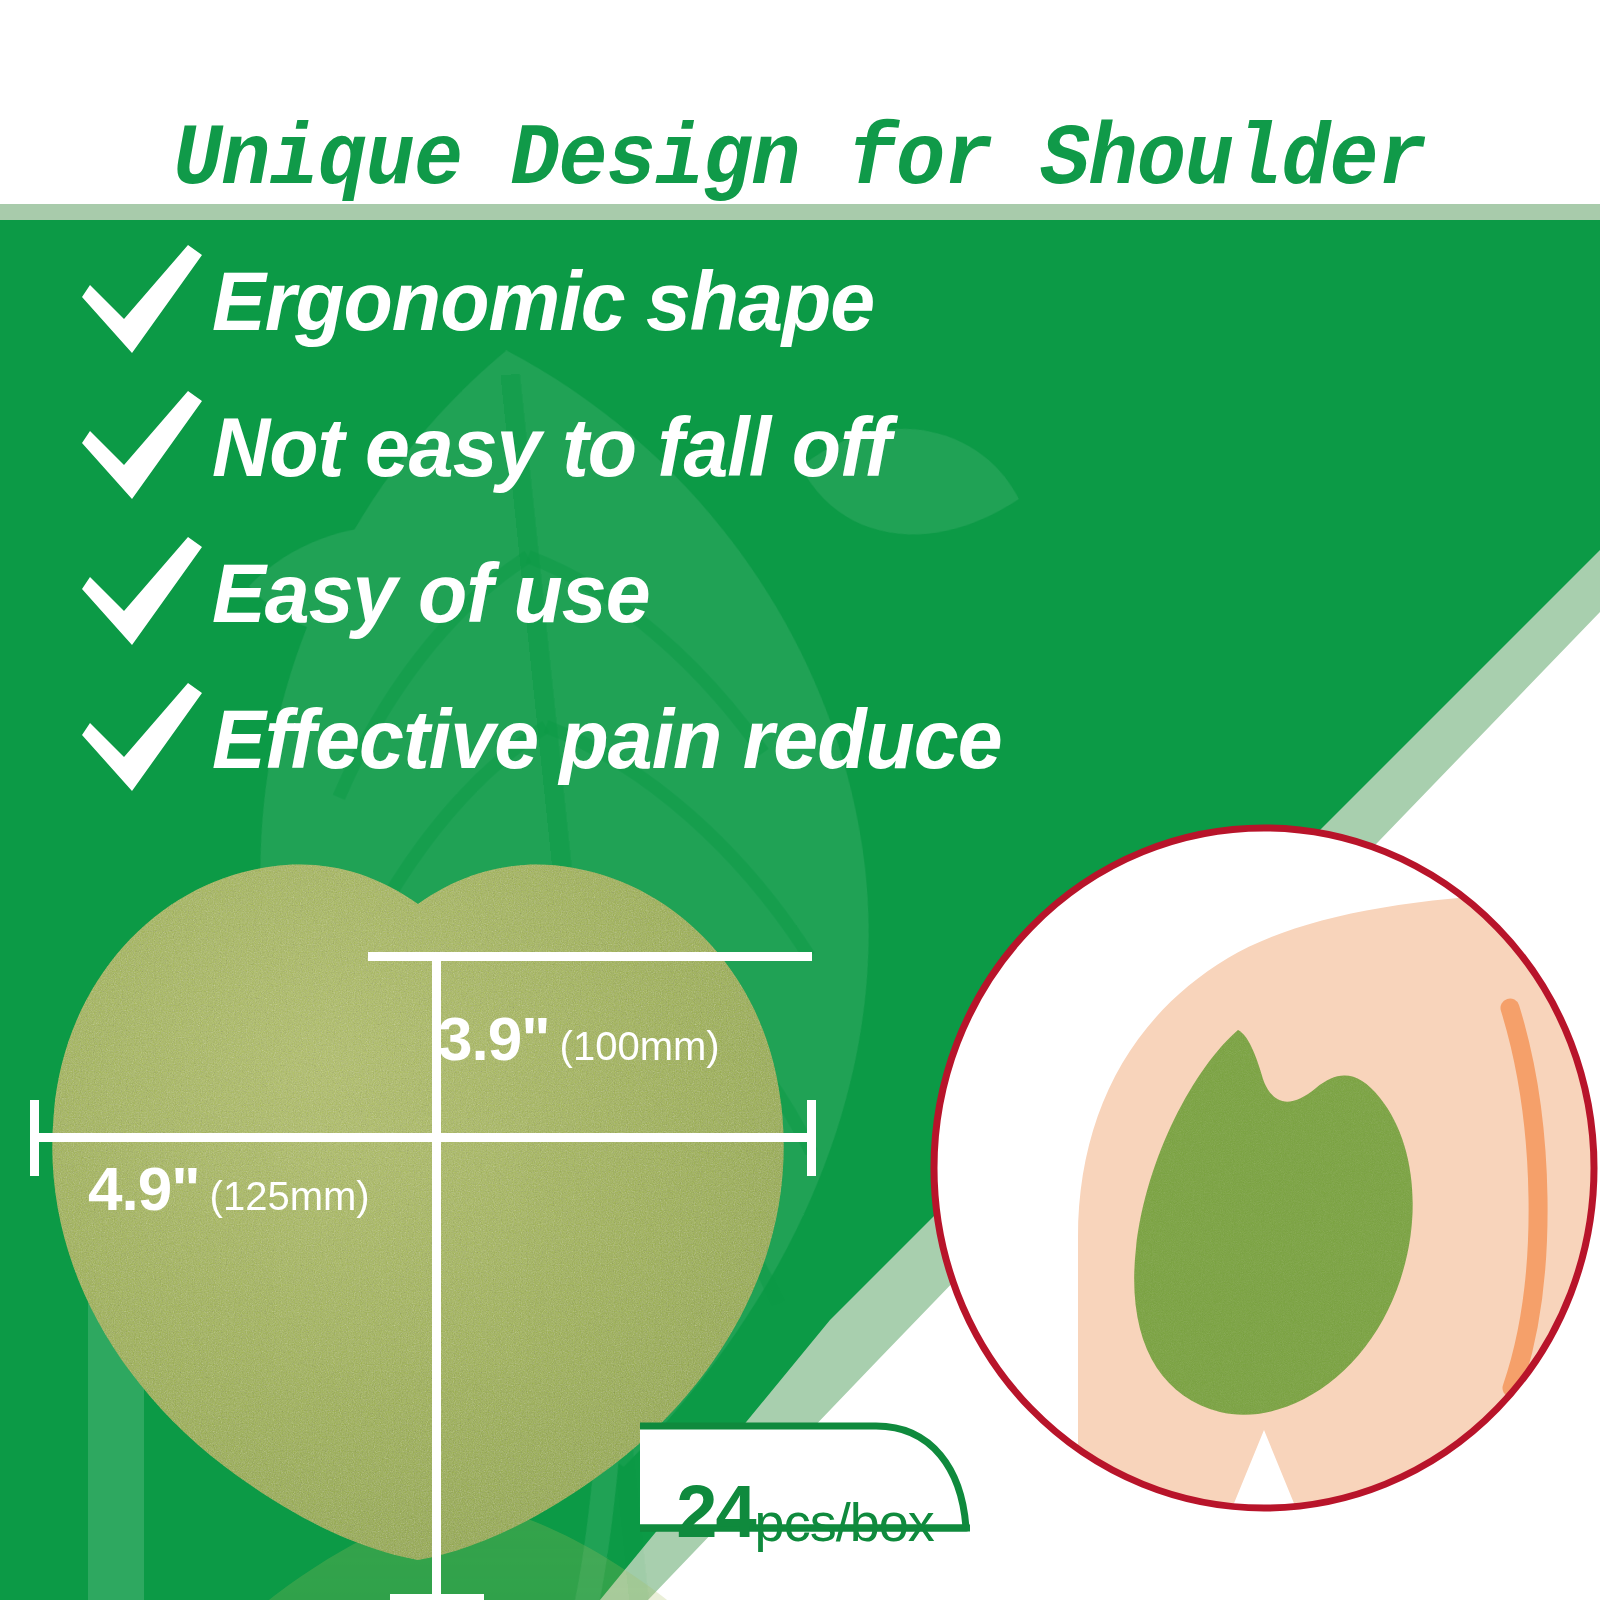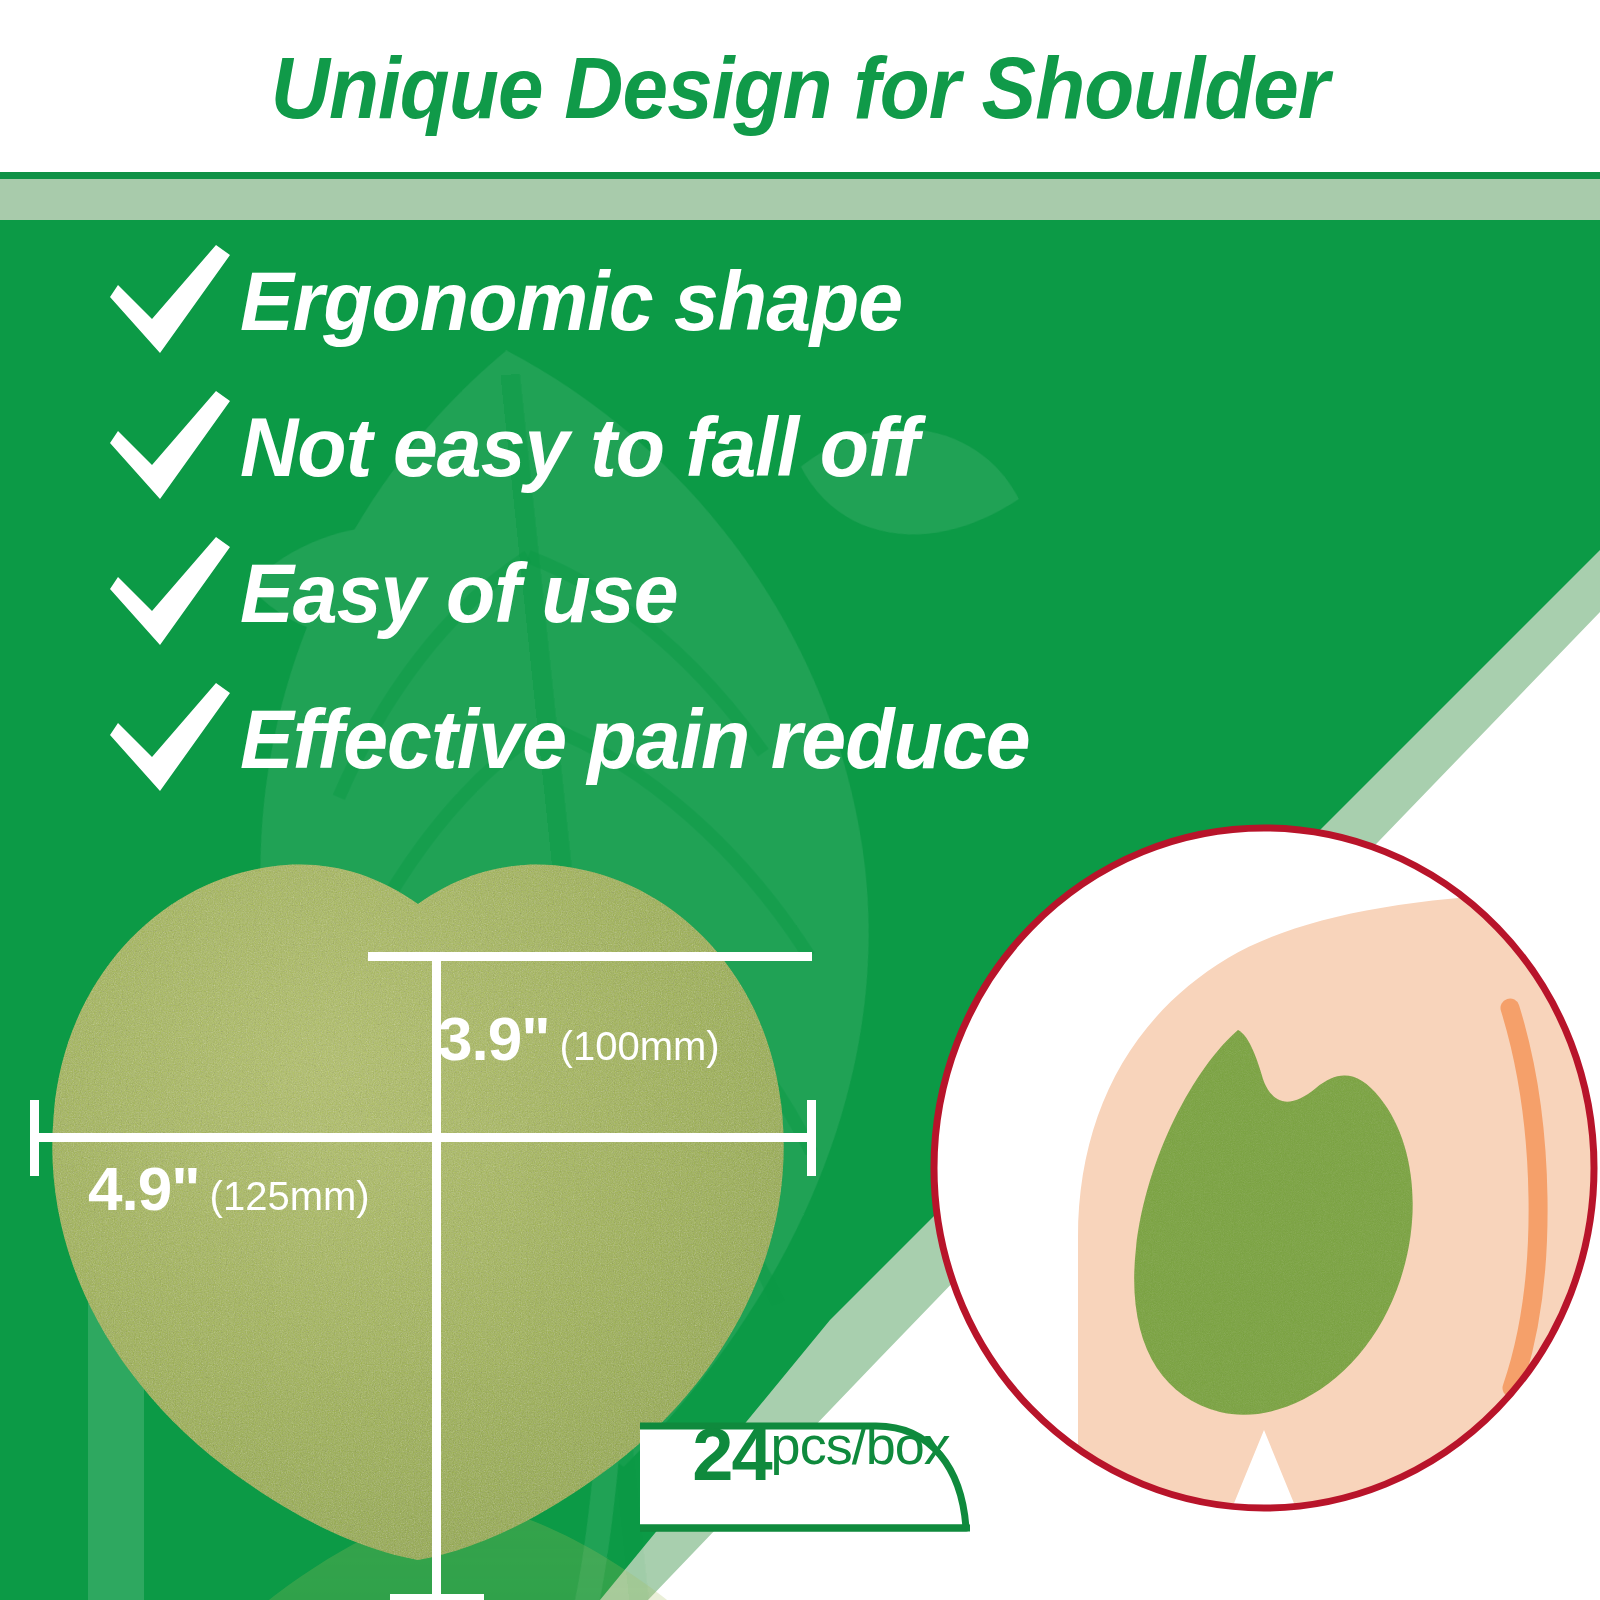--- a/index.html
+++ b/index.html
@@ -6,42 +6,42 @@
   body{
     width:1600px;height:1600px;overflow:hidden;
     background:#ffffff;
     font-family:"Liberation Sans","DejaVu Sans",sans-serif;
     position:relative;
   }
   #stage{position:absolute;inset:0;width:1600px;height:1600px;overflow:hidden;background:#fff;}
 
   
   .header{
-    position:absolute;left:0;top:0;width:1600px;height:172px;
+    position:absolute;left:0;top:0;width:1600px;height:204px;
     background:#ffffff;z-index:40;
-    display:flex;align-items:center;justify-content:center;
+    display:flex;align-items:flex-end;justify-content:center;font-family:Liberation Mono, monospace;
   }
   .header-title{
     font-size:88px;font-weight:bold;font-style:italic;
     color:#109a49;letter-spacing:-1px;white-space:nowrap;
     transform:scaleX(0.93);
     line-height:1;
     margin-top:4px;
   }
   .rule-dark{position:absolute;left:0;top:172px;width:1600px;height:7px;background:#0f9146;z-index:39;}
   .band-light{position:absolute;left:0;top:179px;width:1600px;height:41px;background:#a8cbab;z-index:38;}
 
   
   .panel-wrap{position:absolute;left:0;top:220px;width:1600px;height:1380px;z-index:10;}
   .panel-svg{position:absolute;left:0;top:0;width:1600px;height:1380px;}
 
   
   .bullets{position:absolute;left:0;top:228px;width:1600px;z-index:25;}
   .bullet{
-    display:flex;align-items:center;height:146px;padding-left:104px;
+    display:flex;align-items:center;height:146px;padding-left:76px;
   }
   .check{
     width:132px;flex:0 0 132px;height:120px;position:relative;margin-right:4px;
   }
   .check svg{position:absolute;left:0;top:0;}
   .bullet-text{
     color:#ffffff;font-size:84px;font-weight:bold;font-style:italic;
     white-space:nowrap;line-height:1;letter-spacing:-1px;
     transform:scaleX(0.96);transform-origin:left center;
   }
@@ -60,23 +60,23 @@
   .dim-small{font-size:40px;font-weight:normal;margin-left:10px;}
   #dim-h{left:438px;top:1008px;}
   #dim-w{left:88px;top:1158px;}
 
   
   .badge{
     position:absolute;left:640px;top:1418px;width:330px;height:118px;z-index:30;
   }
   .badge svg{position:absolute;left:0;top:0;}
   .badge-text{
-    position:absolute;left:0;top:0;width:330px;height:118px;
-    display:flex;align-items:flex-start;justify-content:center;
-    color:#0f8a3d;white-space:nowrap;padding-left:16px;
+    position:absolute;left:0;top:13px;width:330px;height:118px;
+    display:flex;align-items:flex-end;justify-content:center;
+    color:#0f8a3d;white-space:nowrap;
   }
   .badge-num{font-size:74px;font-weight:bold;line-height:1;letter-spacing:-2px;}
   .badge-unit{font-size:54px;font-weight:normal;line-height:1;letter-spacing:-1px;}
 
   
   .circle{position:absolute;left:928px;top:818px;width:672px;height:700px;z-index:32;}
   .circle svg{position:absolute;left:0;top:0;}
 </style>
 </head>
 <body>

